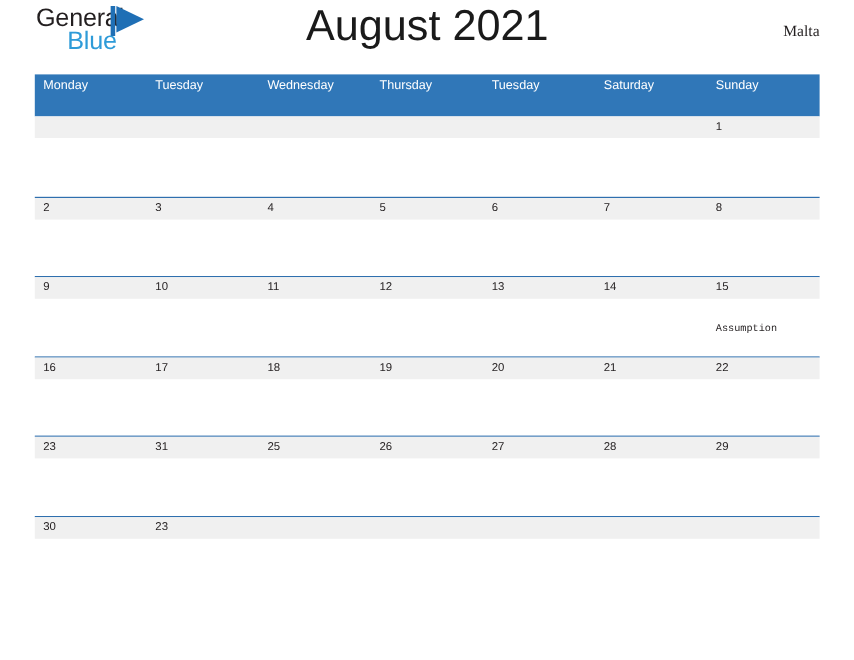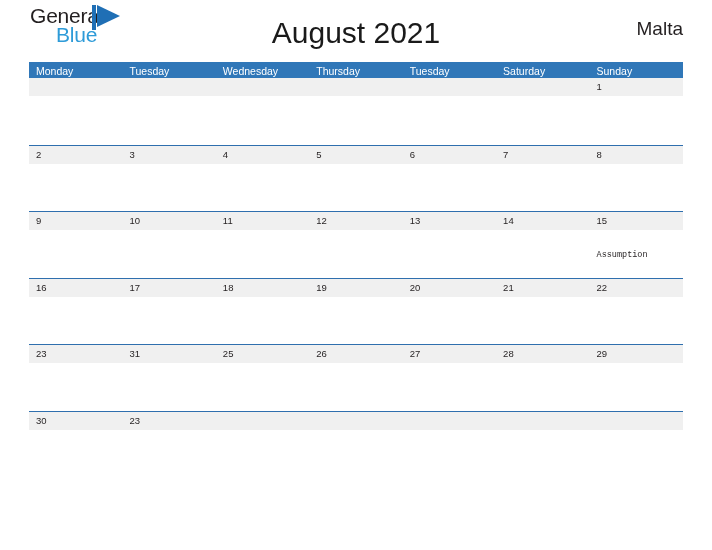--- a/index.html
+++ b/index.html
@@ -59,48 +59,48 @@
     font-size: 21px;
     color: #2e9bd8;
     letter-spacing: -0.2px;
     font-family: Liberation Sans, sans-serif;
   }
 
   .title {
     position: absolute;
     left: 0;
     right: 0;
-    top: 16px;
+    top: 0;
     text-align: center;
-    font-size: 30px;
+    font-size: 36px;
     font-weight: normal;
     color: #1a1a1a;
     font-family: "Liberation Sans", sans-serif;
     letter-spacing: 0px;
   }
 
   .region {
     position: absolute;
     right: 0;
     top: 18px;
-    font-size: 19px;
+    font-size: 13px;
     color: #231f20;
-    font-family: Liberation Sans, sans-serif;
+    font-family: Liberation Serif, serif;
   }
 
   
   .calendar {
     margin: 0 29px;
     width: 654px;
   }
 
   .weekday-row {
     display: flex;
     background: #3077b8;
-    height: 16px;
+    height: 35px;
   }
   .weekday {
     flex: 1 1 0;
     color: #ffffff;
     font-size: 10.5px;
     line-height: 19px;
     padding-left: 7px;
     box-sizing: border-box;
     font-family: "Liberation Sans", sans-serif;
     white-space: nowrap;

